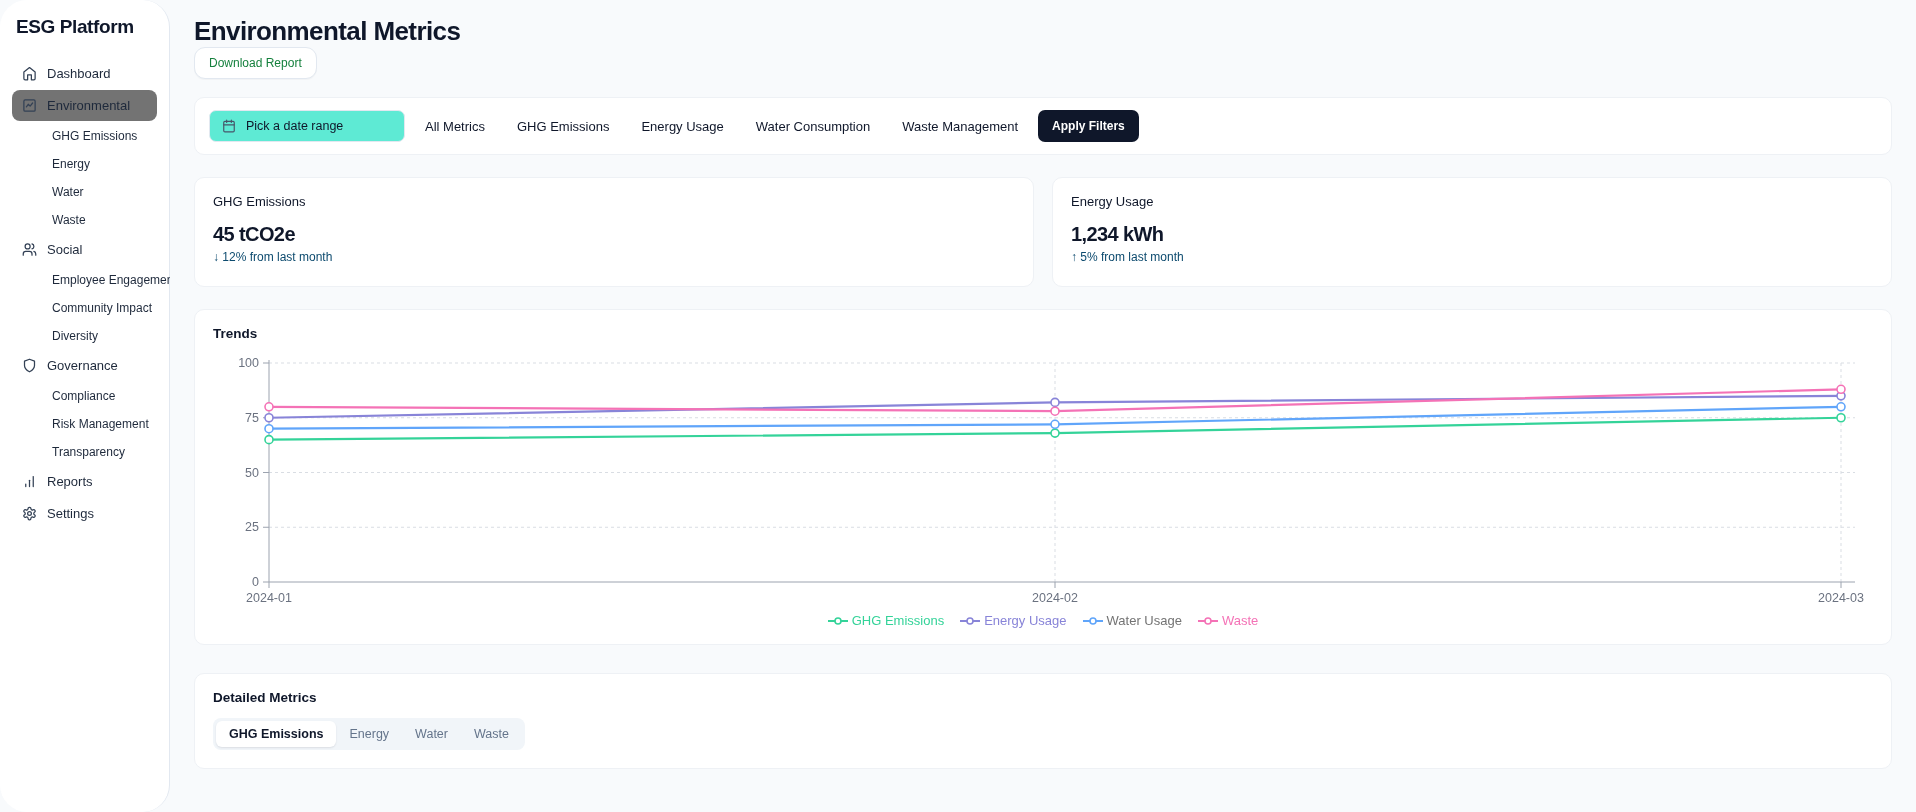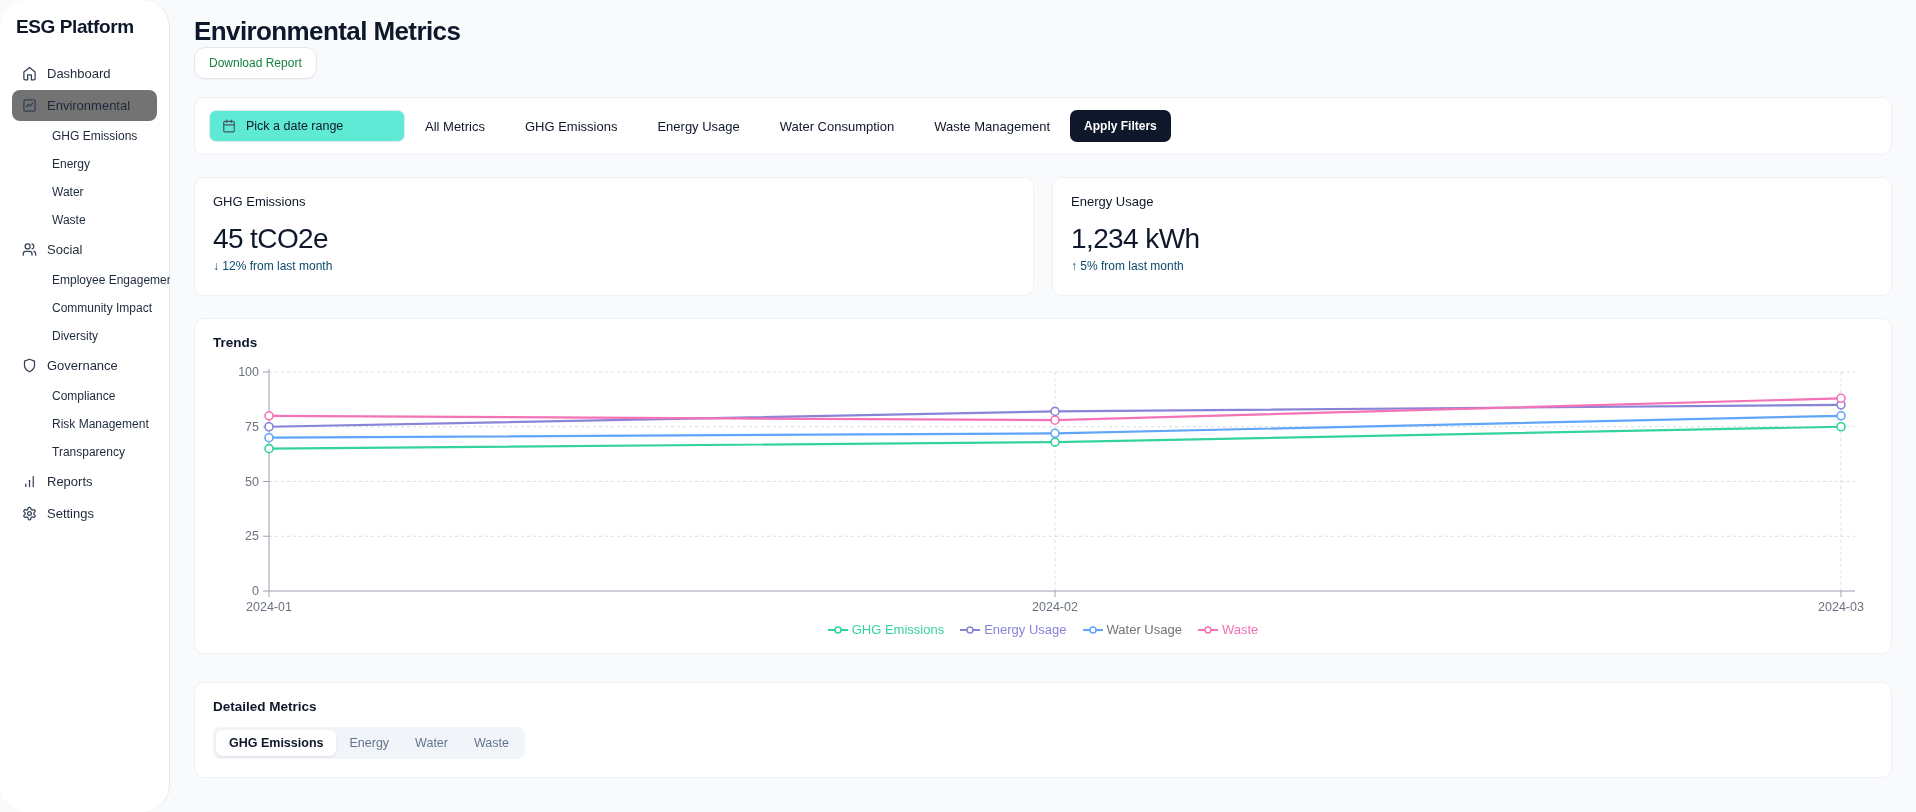--- a/index.html
+++ b/index.html
@@ -42,31 +42,31 @@
   .filter-card {
     background: #fff; border: 1px solid #eef1f5; border-radius: 10px;
     padding: 12px 14px; display: flex; align-items: center; gap: 20px; margin-bottom: 22px;
   }
   .date-input {
     display: flex; align-items: center; gap: 10px; width: 196px;
     border: 1px solid #e2e8f0; border-radius: 7px; background: #5eead4;
     padding: 8px 12px; font-size: 12.5px; color: #0f172a; cursor: pointer;
   }
   .date-input svg { width: 14px; height: 14px; stroke: #475569; fill: none; stroke-width: 2; stroke-linecap: round; stroke-linejoin: round; }
-  .filter-options { display: flex; align-items: center; gap: 40px; }
+  .filter-options { display: flex; align-items: center; gap: 32px; }
   .filter-option { background: none; border: none; font-family: inherit; font-size: 13px; font-weight: 500; color: #0f172a; cursor: pointer; }
   .apply-btn {
     background: #0f172a; color: #fff; border: none; border-radius: 7px;
     padding: 9px 14px; font-size: 12px; font-weight: 600; cursor: pointer; font-family: inherit;
   }
 
   .cards-row { display: grid; grid-template-columns: 1fr 1fr; gap: 18px; margin-bottom: 22px; }
   .metric-card { background: #fff; border: 1px solid #eef1f5; border-radius: 10px; padding: 16px 18px 22px; }
   .metric-label { font-size: 13px; font-weight: 500; }
-  .metric-value { font-size: 28px; font-weight: 400; letter-spacing: -0.6px; margin-top: 14px; }
+  .metric-value { font-size: 20px; font-weight: 700; letter-spacing: -0.6px; margin-top: 14px; }
   .metric-delta { font-size: 12px; color: #0c4a6e; margin-top: 4px; }
 
   .panel-card { background: #fff; border: 1px solid #eef1f5; border-radius: 10px; padding: 16px 18px; margin-bottom: 28px; }
   .panel-title { font-size: 13.5px; font-weight: 700; }
   .chart-wrap { margin-top: 14px; }
   .legend { display: flex; justify-content: center; align-items: center; gap: 16px; font-size: 13px; margin-top: 2px; }
   .legend-item { display: inline-flex; align-items: center; gap: 4px; }
 
   .detailed-card { background: #fff; border: 1px solid #eef1f5; border-radius: 10px; padding: 16px 18px 18px; }
   .tabs { display: inline-flex; background: #f1f5f9; border-radius: 8px; padding: 3px; margin-top: 13px; }

